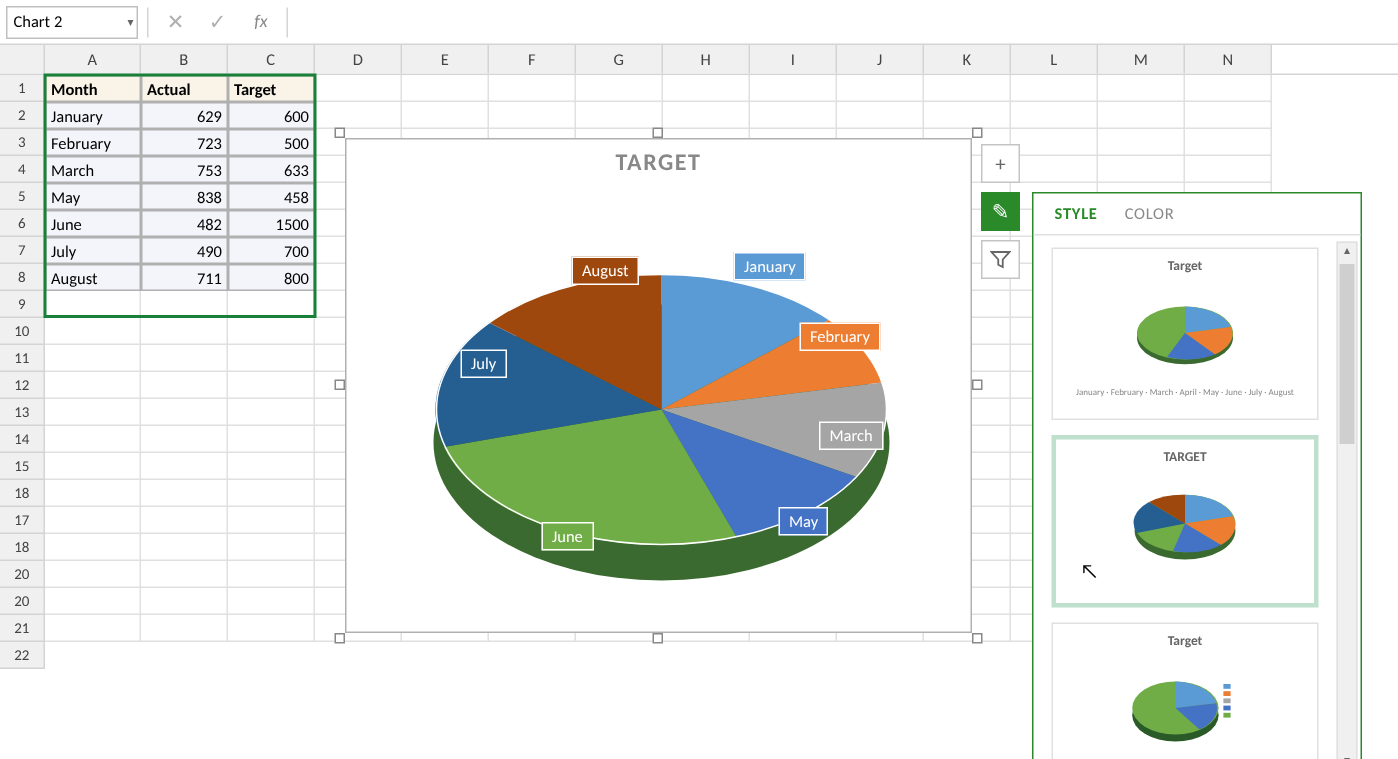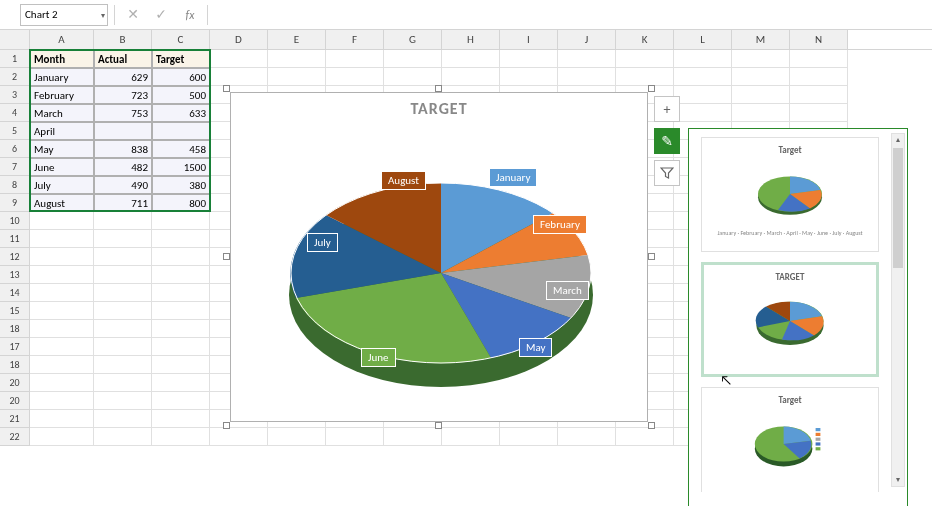--- a/index.html
+++ b/index.html
@@ -1,19 +1,19 @@
 <!DOCTYPE html>
 <html><head>
 <meta charset="utf-8">
 <style>
 * { box-sizing: border-box; margin: 0; padding: 0; }
 body { font-family: Calibri, Arial, sans-serif; font-size: 11px; background: #fff; overflow: hidden; width: 932px; height: 506px; position: relative; }
 
 
-.formula-bar { height: 30px; border-bottom: 1px solid #d4d4d4; display: flex; align-items: center; padding: 2px 20px; gap: 4px; }
+.formula-bar { height: 30px; border-bottom: 1px solid #d4d4d4; display: flex; align-items: center; padding: 2px 4px; gap: 4px; }
 .name-box { width: 88px; height: 22px; border: 1px solid #c0c0c0; background: #fff; display: flex; align-items: center; padding: 0 4px; font-size: 11px; position: relative; }
 .name-box-arrow { position: absolute; right: 2px; color: #666; font-size: 8px; }
 .fb-divider { width: 1px; height: 20px; background: #d4d4d4; margin: 0 2px; }
 .fb-btn { width: 24px; height: 22px; display: flex; align-items: center; justify-content: center; color: #b0b0b0; font-size: 14px; }
 .fx-label { color: #888; font-style: italic; font-size: 12px; margin-left: 2px; }
 
 
 .grid-wrap { position: relative; height: 476px; }
 .col-headers { display: flex; height: 20px; border-bottom: 1px solid #d4d4d4; }
 .corner { width: 30px; border-right: 1px solid #d4d4d4; background: #f0f0f0; }
@@ -197,36 +197,20 @@
           <div class="cell empty wG" style="width: 58px;"></div>
           <div class="cell empty wH" style="width: 58px;"></div>
           <div class="cell empty wI" style="width: 58px;"></div>
           <div class="cell empty wJ" style="width: 58px;"></div>
           <div class="cell empty wK" style="width: 58px;"></div>
           <div class="cell empty wL" style="width: 58px;"></div>
           <div class="cell empty wM" style="width: 58px;"></div>
           <div class="cell empty wN" style="width: 58px;"></div>
         </div>
         <div class="row">
-          <div class="cell data wA" style="width: 64px;">April</div>
-          <div class="cell data num wB" style="width: 58px;"></div>
-          <div class="cell data num wC" style="width: 58px;"></div>
-          <div class="cell empty wD" style="width: 58px;"></div>
-          <div class="cell empty wE" style="width: 58px;"></div>
-          <div class="cell empty wF" style="width: 58px;"></div>
-          <div class="cell empty wG" style="width: 58px;"></div>
-          <div class="cell empty wH" style="width: 58px;"></div>
-          <div class="cell empty wI" style="width: 58px;"></div>
-          <div class="cell empty wJ" style="width: 58px;"></div>
-          <div class="cell empty wK" style="width: 58px;"></div>
-          <div class="cell empty wL" style="width: 58px;"></div>
-          <div class="cell empty wM" style="width: 58px;"></div>
-          <div class="cell empty wN" style="width: 58px;"></div>
-        </div>
-        <div class="row">
           <div class="cell data wA" style="width: 64px;">May</div>
           <div class="cell data num wB" style="width: 58px;">838</div>
           <div class="cell data num wC" style="width: 58px;">458</div>
           <div class="cell empty wD" style="width: 58px;"></div>
           <div class="cell empty wE" style="width: 58px;"></div>
           <div class="cell empty wF" style="width: 58px;"></div>
           <div class="cell empty wG" style="width: 58px;"></div>
           <div class="cell empty wH" style="width: 58px;"></div>
           <div class="cell empty wI" style="width: 58px;"></div>
           <div class="cell empty wJ" style="width: 58px;"></div>
@@ -247,21 +231,21 @@
           <div class="cell empty wI" style="width: 58px;"></div>
           <div class="cell empty wJ" style="width: 58px;"></div>
           <div class="cell empty wK" style="width: 58px;"></div>
           <div class="cell empty wL" style="width: 58px;"></div>
           <div class="cell empty wM" style="width: 58px;"></div>
           <div class="cell empty wN" style="width: 58px;"></div>
         </div>
         <div class="row">
           <div class="cell data wA" style="width: 64px;">July</div>
           <div class="cell data num wB" style="width: 58px;">490</div>
-          <div class="cell data num wC" style="width: 58px;">380</div>
+          <div class="cell data num wC" style="width: 58px;">700</div>
           <div class="cell empty wD" style="width: 58px;"></div>
           <div class="cell empty wE" style="width: 58px;"></div>
           <div class="cell empty wF" style="width: 58px;"></div>
           <div class="cell empty wG" style="width: 58px;"></div>
           <div class="cell empty wH" style="width: 58px;"></div>
           <div class="cell empty wI" style="width: 58px;"></div>
           <div class="cell empty wJ" style="width: 58px;"></div>
           <div class="cell empty wK" style="width: 58px;"></div>
           <div class="cell empty wL" style="width: 58px;"></div>
           <div class="cell empty wM" style="width: 58px;"></div>
@@ -540,20 +524,24 @@
         <span>✎</span>
       </div>
     <div class="chart-btn">
       <svg width="14" height="14" viewBox="0 0 14 14">
           <path d="M1 2h12l-4.5 5v5l-3-1.5V7z" fill="none" stroke="#666" stroke-width="1.2"></path>
         </svg>
     </div>
   </div>
 
   <div class="gallery">
+    <div class="gallery-tabs">
+      <div class="g-tab active">STYLE</div>
+      <div class="g-tab">COLOR</div>
+    </div>
     <div class="gallery-body">
       <div class="g-item">
         <div class="thumb-title">Target</div>
         <svg class="thumb-pie" viewBox="0 0 100 80">
           <ellipse cx="50" cy="44" rx="40" ry="22" fill="#3a6a2f"></ellipse>
           <ellipse cx="50" cy="40" rx="40" ry="22" fill="#70ad47"></ellipse>
           <path d="M50,40 L50,18 A40,22 0 0,1 88,35 Z" fill="#5b9bd5"></path>
           <path d="M50,40 L88,35 A40,22 0 0,1 75,58 Z" fill="#ed7d31"></path>
           <path d="M50,40 L75,58 A40,22 0 0,1 35,60 Z" fill="#4472c4"></path>
         </svg>

